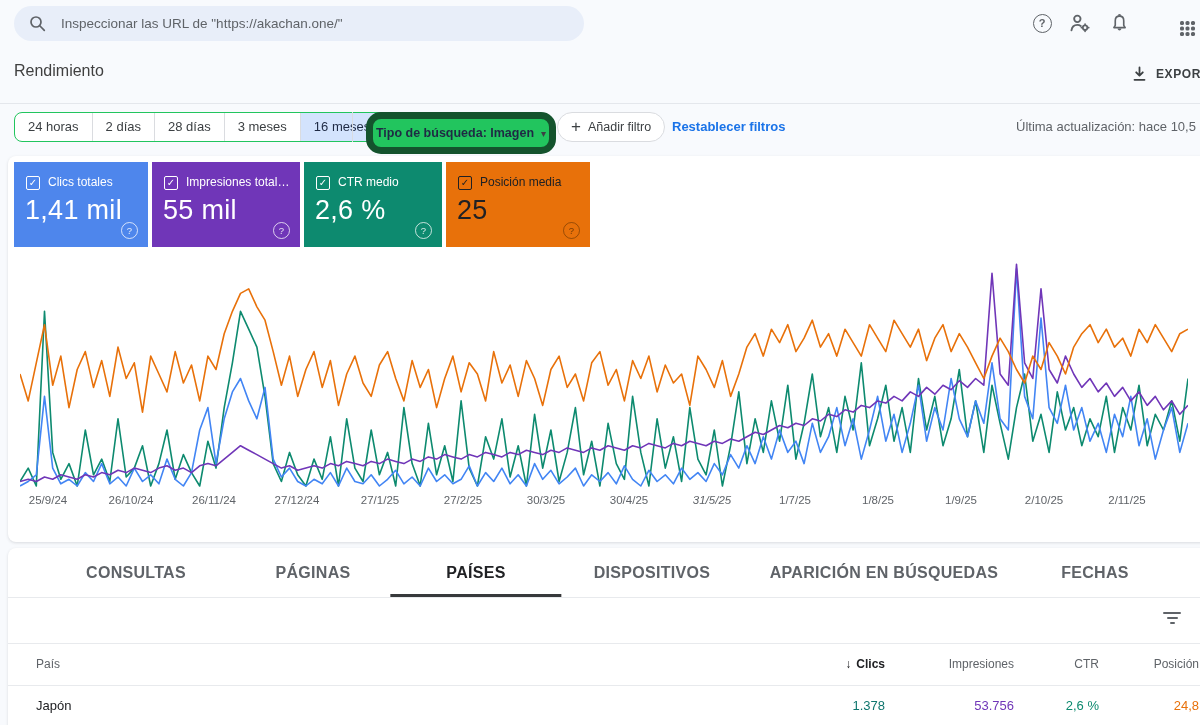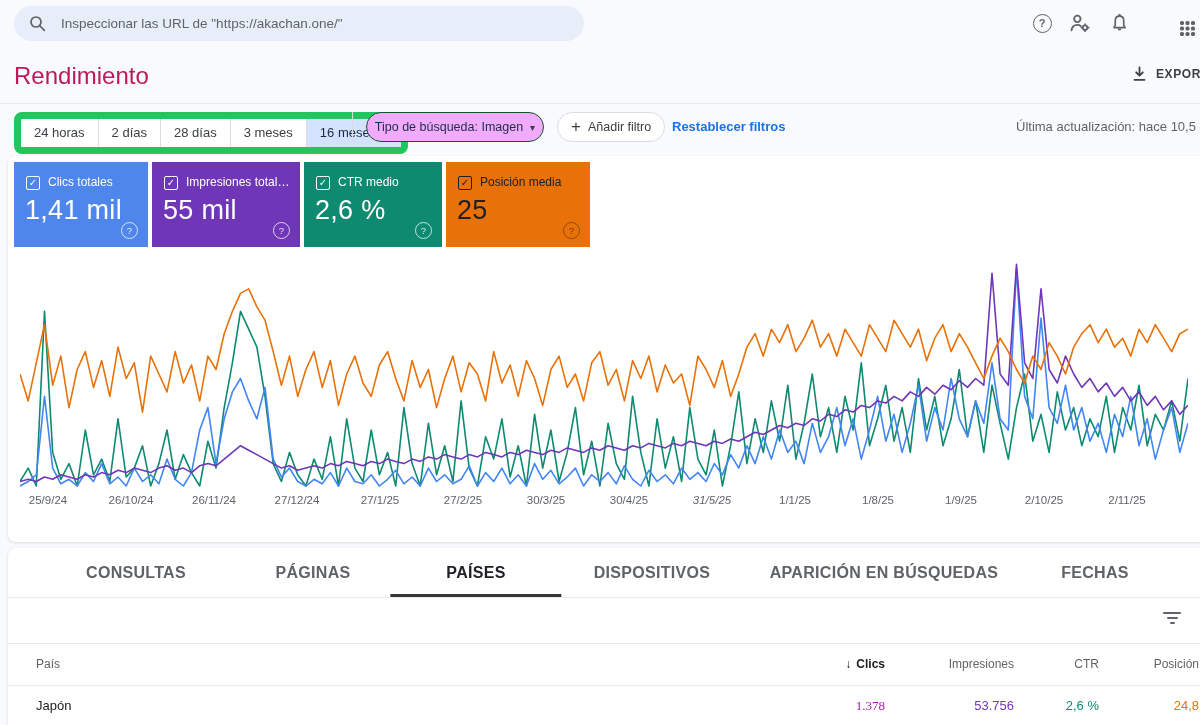--- a/index.html
+++ b/index.html
@@ -15,37 +15,37 @@
                 font-size:13.5px;color:#5f6368;font-family:inherit;}
   .search-input::placeholder{color:#5f6368;opacity:1;}
   .tb-icon{position:absolute;top:11px;width:24px;height:24px;display:flex;align-items:center;justify-content:center;cursor:pointer;}
   .q-circle{width:17px;height:17px;border:1.6px solid #5f6368;border-radius:50%;
             font-size:11px;font-weight:bold;color:#5f6368;display:flex;align-items:center;justify-content:center;}
   .dots{width:3.2px;height:3.2px;background:#5f6368;border-radius:50%;
         box-shadow:5.5px 0 0 #5f6368,11px 0 0 #5f6368,0 5.5px 0 #5f6368,5.5px 5.5px 0 #5f6368,
                    11px 5.5px 0 #5f6368,0 11px 0 #5f6368,5.5px 11px 0 #5f6368,11px 11px 0 #5f6368;}
 
   
-  .page-title{position:absolute;left:14px;top:62px;font-size:24px;color:#be185d;}
+  .page-title{position:absolute;left:14px;top:62px;font-size:16px;color:#404040;}
   .export-btn{position:absolute;left:1132px;top:66px;display:flex;align-items:center;cursor:pointer;white-space:nowrap;}
   .export-btn span{margin-left:9px;font-size:12px;font-weight:bold;letter-spacing:.6px;color:#3c4043;}
   .hdr-divider{position:absolute;left:0;top:103px;width:1200px;height:1px;background:#e4e7ec;}
 
   
   .filterbar{position:absolute;left:0;top:112px;width:1200px;height:30px;}
-  .range-group{position:absolute;left:14px;top:0;display:inline-flex;border:7px solid #22c55e;
+  .range-group{position:absolute;left:14px;top:0;display:inline-flex;border:1px solid #22c55e;
                border-radius:8px;background:#fff;overflow:hidden;height:28px;}
   .range-seg{padding:0 13px;line-height:28px;font-size:13px;color:#3c4043;border-left:1px solid #dadce0;cursor:pointer;white-space:nowrap;}
   .range-seg:first-child{border-left:none;}
   .range-seg.sel{background:#d3e3fd;color:#1f2a44;}
   .caret{font-size:10px;color:#3c4043;margin-left:7px;}
   .vdiv{position:absolute;left:352px;top:0;width:1px;height:30px;background:#dadce0;}
-  .type-pill{position:absolute;left:366px;top:0;height:28px;width:176px;border:1px solid #14532d;border-radius:15px;
-             background:#f0abfc;display:flex;align-items:center;justify-content:center;font-size:12.5px;
-             font-weight:normal;color:#1f2a44;cursor:pointer;white-space:nowrap;}
+  .type-pill{position:absolute;left:366px;top:0;height:28px;width:176px;border:7px solid #14532d;border-radius:15px;
+             background:#22c55e;display:flex;align-items:center;justify-content:center;font-size:12.5px;
+             font-weight:bold;color:#1f2a44;cursor:pointer;white-space:nowrap;}
   .add-pill{position:absolute;left:557px;top:0;height:28px;padding:0 13px;border:1px solid #dadce0;border-radius:15px;
             background:#fff;display:flex;align-items:center;font-size:12.5px;color:#3c4043;cursor:pointer;white-space:nowrap;}
   .add-pill .plus{font-size:17px;font-weight:normal;margin-right:7px;color:#3c4043;}
   .reset-link{position:absolute;left:672px;top:7px;font-size:13px;font-weight:bold;color:#1a73e8;cursor:pointer;white-space:nowrap;}
   .last-update{position:absolute;left:1016px;top:7px;font-size:13px;color:#5f6368;white-space:nowrap;}
 
   
   .main-panel{position:absolute;left:8px;top:156px;width:1392px;height:386px;background:#fff;
               border-radius:8px;box-shadow:0 1px 3px rgba(60,64,67,.16);}
   .metric-card{position:absolute;top:6px;height:85px;color:#fff;cursor:pointer;}
@@ -191,21 +191,21 @@
 
   <span class="x-tick" style="left:3px;">25/9/24</span>
   <span class="x-tick" style="left:86px;">26/10/24</span>
   <span class="x-tick" style="left:169px;">26/11/24</span>
   <span class="x-tick" style="left:252px;">27/12/24</span>
   <span class="x-tick" style="left:335px;">27/1/25</span>
   <span class="x-tick" style="left:418px;">27/2/25</span>
   <span class="x-tick" style="left:501px;">30/3/25</span>
   <span class="x-tick" style="left:584px;">30/4/25</span>
   <span class="x-tick" style="left:667px;font-style:italic;">31/5/25</span>
-  <span class="x-tick" style="left:750px;">1/1/25</span>
+  <span class="x-tick" style="left:750px;">1/7/25</span>
   <span class="x-tick" style="left:833px;">1/8/25</span>
   <span class="x-tick" style="left:916px;">1/9/25</span>
   <span class="x-tick" style="left:999px;">2/10/25</span>
   <span class="x-tick" style="left:1082px;">2/11/25</span>
 </div>
 
 <div class="table-panel">
   <div class="tab" style="left:128px;">CONSULTAS</div>
   <div class="tab active" style="left:468px;">PAÍSES</div>
   <div class="tab" style="left:305px;">PÁGINAS</div>
@@ -223,18 +223,18 @@
   <div class="thead">
     <span class="th col-country">País</span>
     <span class="th col-clicks sorted"><span class="sort-arrow">↓</span><span>Clics</span></span>
     <span class="th col-impr">Impresiones</span>
     <span class="th col-ctr">CTR</span>
     <span class="th col-pos">Posición</span>
   </div>
 
   <div class="trow">
     <span class="td country col-country">Japón</span>
-    <span class="td col-clicks" style="color:#a21caf;font-family:Liberation Serif, serif;">1.378</span>
+    <span class="td col-clicks" style="color:#0f766e;">1.378</span>
     <span class="td col-impr" style="color:#7036b8;">53.756</span>
     <span class="td col-ctr" style="color:#0d8a6f;">2,6 %</span>
     <span class="td col-pos" style="color:#e8710a;">24,8</span>
   </div>
 </div>
 
 </body></html>

